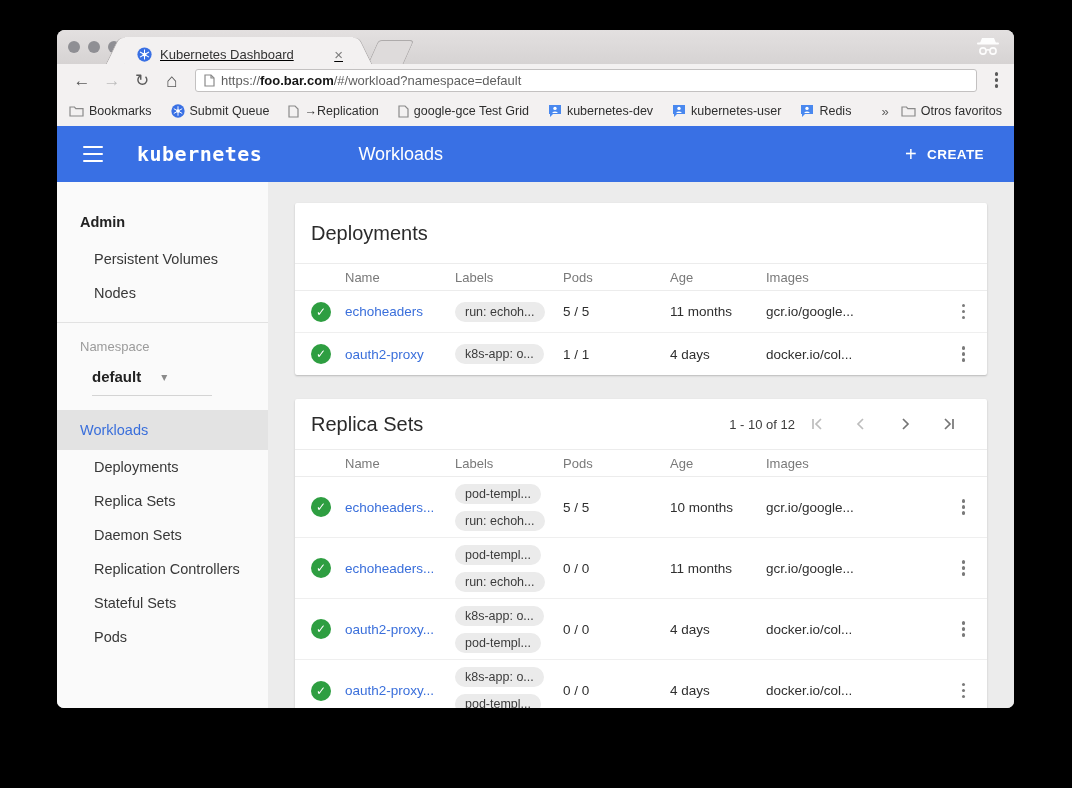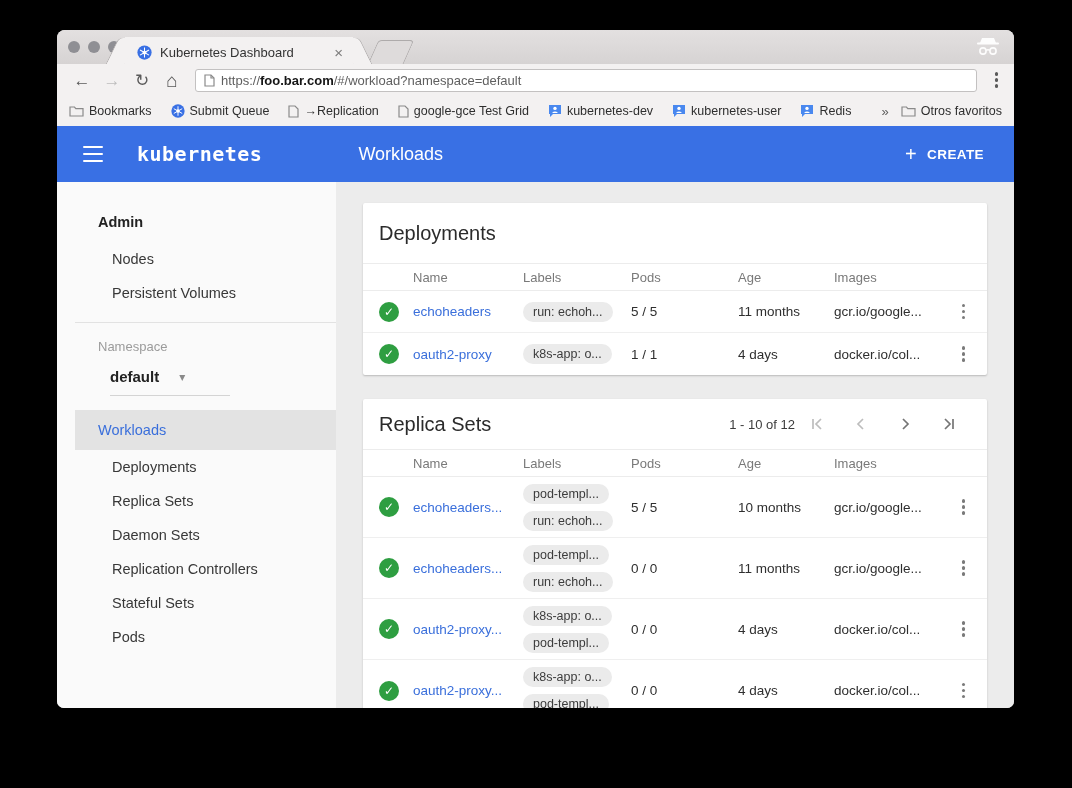--- a/index.html
+++ b/index.html
@@ -8,21 +8,21 @@
   .window { position:absolute; left:57px; top:30px; width:957px; height:678px;
             border-radius:8px 8px 7px 7px; overflow:hidden; background:#f3f1f1;
             display:flex; flex-direction:column; box-shadow:0 10px 40px rgba(0,0,0,.6); }
 
   
   .titlebar { height:34px; background:linear-gradient(#e3e0e0,#d6d3d3); position:relative;
               display:flex; align-items:flex-end; flex:none; }
   .traffic { position:absolute; left:11px; top:11px; display:flex; gap:8px; }
   .light { width:12px; height:12px; border-radius:50%; background:#8f8f94; display:inline-block; }
   .tab { position:relative; margin-left:68px; width:228px; height:27px; background:#f3f1f1;
-         display:flex; padding:8px 8px 0 12px; z-index:2; }
+         display:flex; align-items:center; padding:8px 8px 0 12px; z-index:2;text-decoration:underline; }
   .tab:before { content:""; position:absolute; left:-13px; bottom:0; width:18px; height:26px;
                 background:#f3f1f1; transform:skewX(-26deg); border-left:1.5px solid #aeabab;
                 border-top-left-radius:5px; }
   .tab:after  { content:""; position:absolute; right:-13px; bottom:0; width:18px; height:26px;
                 background:#f3f1f1; transform:skewX(26deg); border-right:1.5px solid #aeabab;
                 border-top-right-radius:5px; }
   .tab-title { font-size:13px; color:#333; margin-left:8px; flex:1; white-space:nowrap;
                overflow:hidden; }
   .tab-close { color:#7c7c7c; font-size:15px; line-height:1; cursor:pointer; padding:0 2px; }
   .newtab { width:36px; height:24px; margin-left:20px; margin-bottom:0;
@@ -59,22 +59,22 @@
   .hamburger i { width:20px; height:2.5px; background:#fff; border-radius:1px; }
   .brand { font-family:"DejaVu Sans Mono",monospace; font-weight:bold; font-size:20px;
            letter-spacing:.5px; margin-left:32px; }
   .page-title { font-size:18px; margin-left:96px; font-weight:400; }
   .create-btn { margin-left:auto; display:flex; align-items:center; gap:10px; cursor:pointer;
                 font-size:13.5px; font-weight:bold; letter-spacing:.4px; padding:8px 6px; }
   .create-plus { font-size:20px; font-weight:400; line-height:1; }
 
   
   .content { flex:1; display:flex; overflow:hidden; }
-  .sidebar { width:279px; background:#fafafa; flex:none; padding-top:20px; font-size:14.5px;
-             color:#383838; overflow:hidden;padding-left:18px; }
+  .sidebar { width:211px; background:#fafafa; flex:none; padding-top:20px; font-size:14.5px;
+             color:#383838; overflow:hidden; }
   .sb-admin { font-weight:bold; color:#222; padding:12px 0 12px 23px; }
   .sb-item { padding:9px 0 9px 37px; cursor:pointer; }
   .sb-divider { border-top:1px solid #e2e2e2; margin:12px 0 0 0; }
   .sb-ns-label { color:#9b9b9b; font-size:13px; padding:16px 0 4px 23px; }
   .sb-select { display:flex; align-items:center; gap:20px; margin:10px 0 0 35px; padding-bottom:10px;
                border-bottom:1px solid #d4d4d4; width:120px; cursor:pointer; }
   .sb-select b { font-size:15px; color:#222; font-weight:bold; }
   .sb-caret { color:#8a8a8a; font-size:12px; }
   .sb-selected { background:#e3e3e3; color:#3a6fdb; padding:12px 0 12px 23px; margin-top:14px;
                  cursor:pointer; }
@@ -268,22 +268,22 @@
     <div class="page-title">Workloads</div>
     <div class="create-btn">
       <span class="create-plus">+</span>
       <span>CREATE</span>
     </div>
   </div>
 
   <div class="content">
     <aside class="sidebar">
       <div class="sb-admin">Admin</div>
+      <div class="sb-item">Persistent Volumes</div>
       <div class="sb-item">Nodes</div>
-      <div class="sb-item">Persistent Volumes</div>
       <div class="sb-divider"></div>
       <div class="sb-ns-label">Namespace</div>
       <div class="sb-select">
         <b>default</b>
         <span class="sb-caret">▾</span>
       </div>
       <div class="sb-selected">Workloads</div>
       <div class="sb-item">Deployments</div>
       <div class="sb-item">Replica Sets</div>
       <div class="sb-item">Daemon Sets</div>

